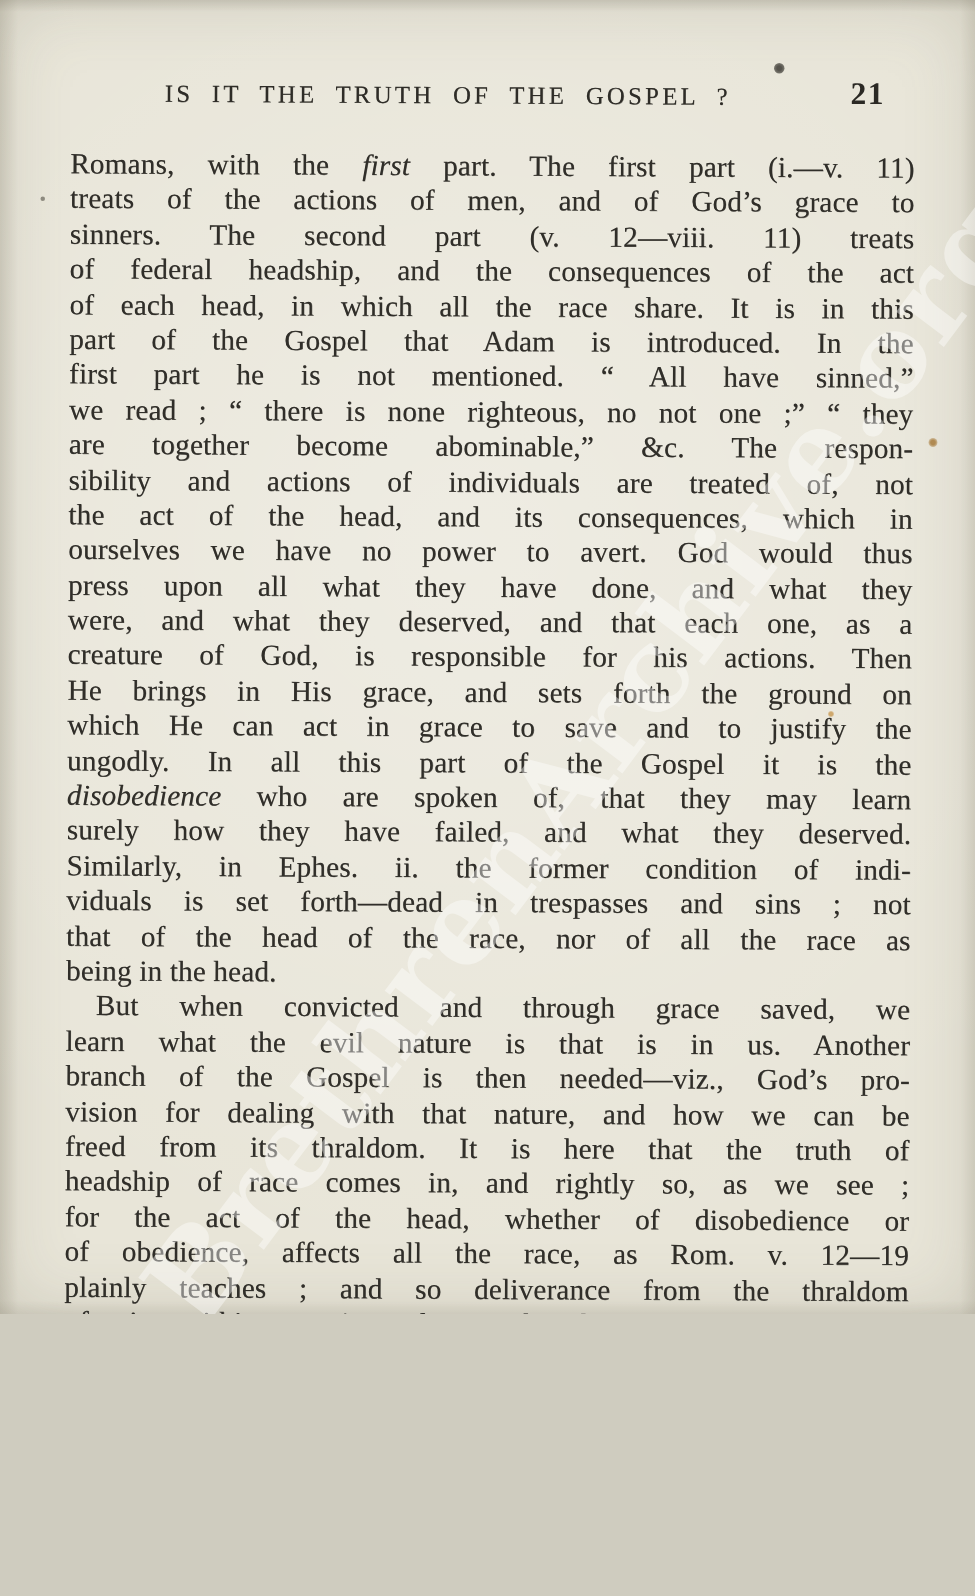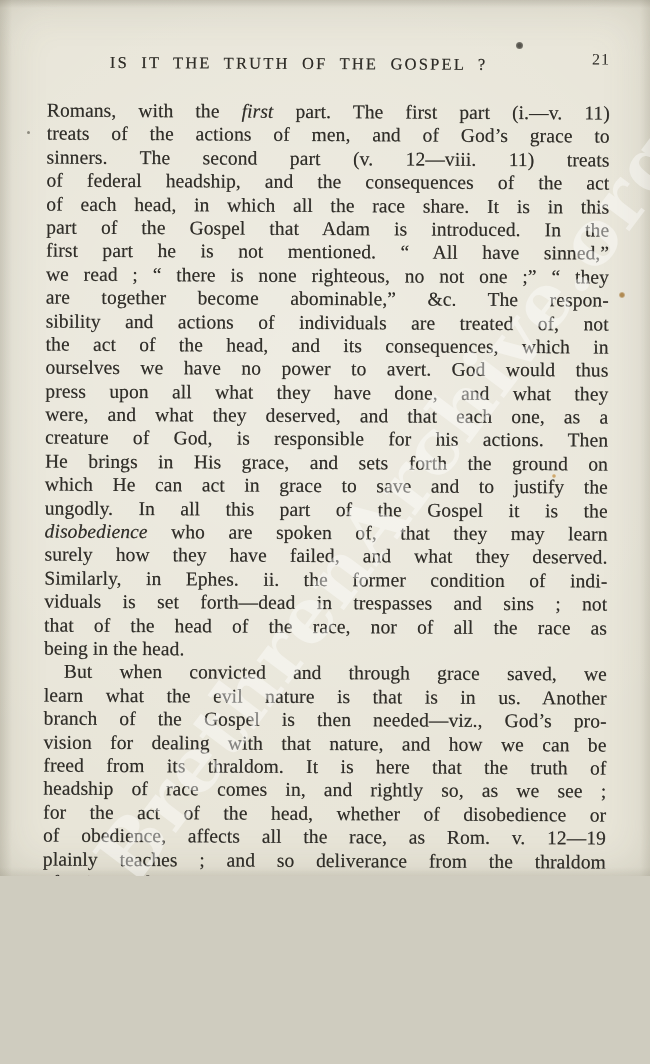--- a/index.html
+++ b/index.html
@@ -37,23 +37,23 @@
     text-align: center;
     font-size: 16.5px;
     letter-spacing: 2.2px;
     word-spacing: 6px;
     color: #2e2c27;
     text-shadow: 0.2px 0.2px 0.4px rgba(46,44,39,0.55);
     top: 2px;
     white-space: nowrap;
   }
   .page-number {
-    position: absolute; right: 0; top: -3px;
-    font-size: 16px;
-    font-weight: 400;
+    position: absolute; right: 20px; top: -3px;
+    font-size: 21px;
+    font-weight: 700;
     letter-spacing: 1px;
     color: #2b2924;
   }
   .bodytext {
     position: absolute; left: 45px; top: 100px;
     width: 563px;
     font-size: 19.5px;
     line-height: 23.4px;
     color: #302e29;
     letter-spacing: 0.1px;

